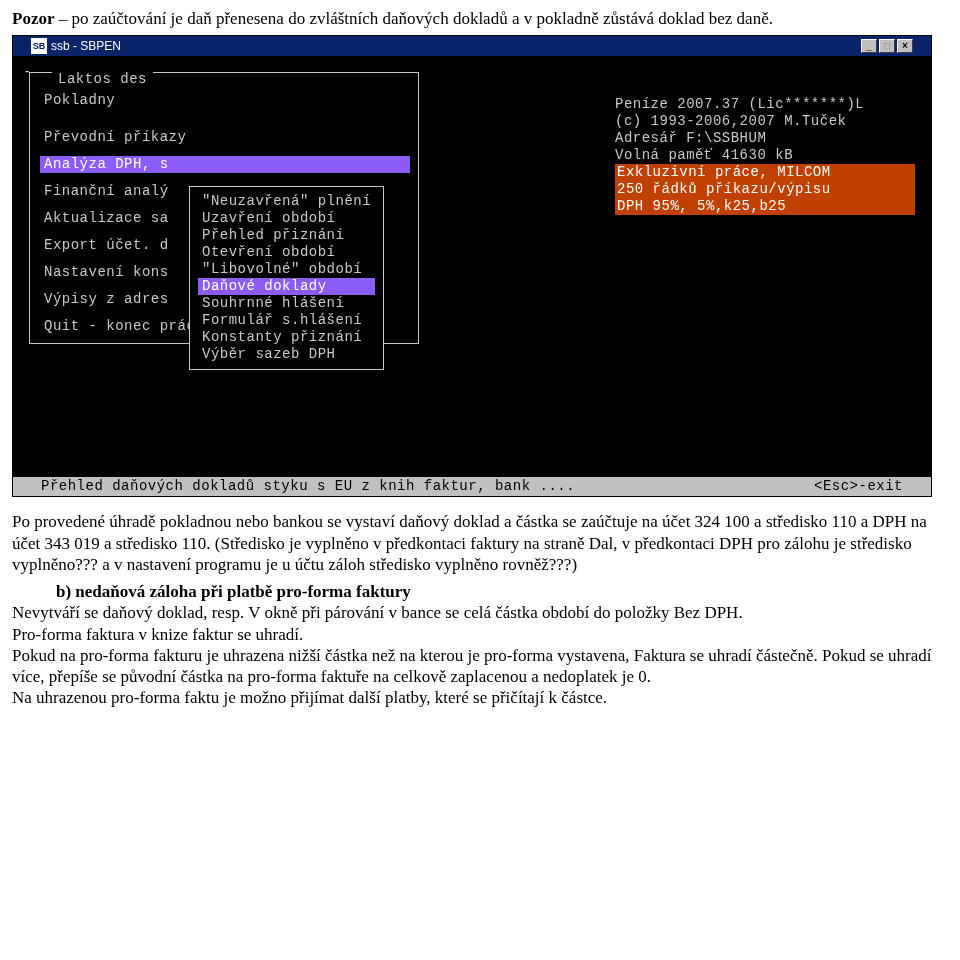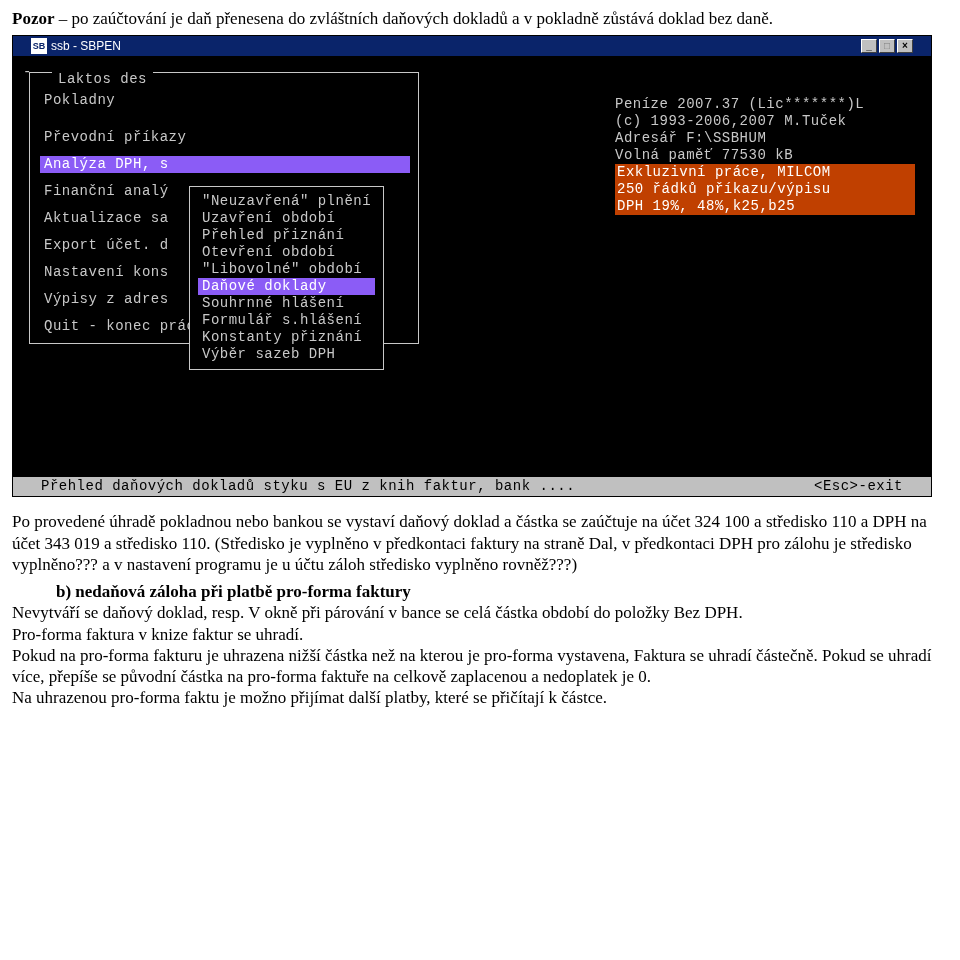--- a/index.html
+++ b/index.html
@@ -204,26 +204,26 @@
           <div class="menu-item">Konstanty přiznání</div>
           <div class="menu-item">Výběr sazeb DPH</div>
         </div>
     </div>
 
     <div class="info">
       <div id="info-plain">
           <div class="row">Peníze 2007.37 (Lic*******)L</div>
           <div class="row">(c) 1993-2006,2007 M.Tuček</div>
           <div class="row">Adresář F:\SSBHUM</div>
-          <div class="row">Volná paměť 77530 kB</div>
+          <div class="row">Volná paměť 41630 kB</div>
         </div>
       <div id="info-hl">
           <span class="hl">Exkluzivní práce, MILCOM</span>
           <span class="hl">250 řádků příkazu/výpisu</span>
-          <span class="hl">DPH 19%, 48%,k25,b25</span>
+          <span class="hl">DPH 95%, 5%,k25,b25</span>
         </div>
     </div>
 
     <div class="statusbar">
       <span>Přehled daňových dokladů styku s EU z knih faktur, bank ....</span>
       <span>&lt;Esc&gt;-exit</span>
     </div>
   </div>
 </div>
 

